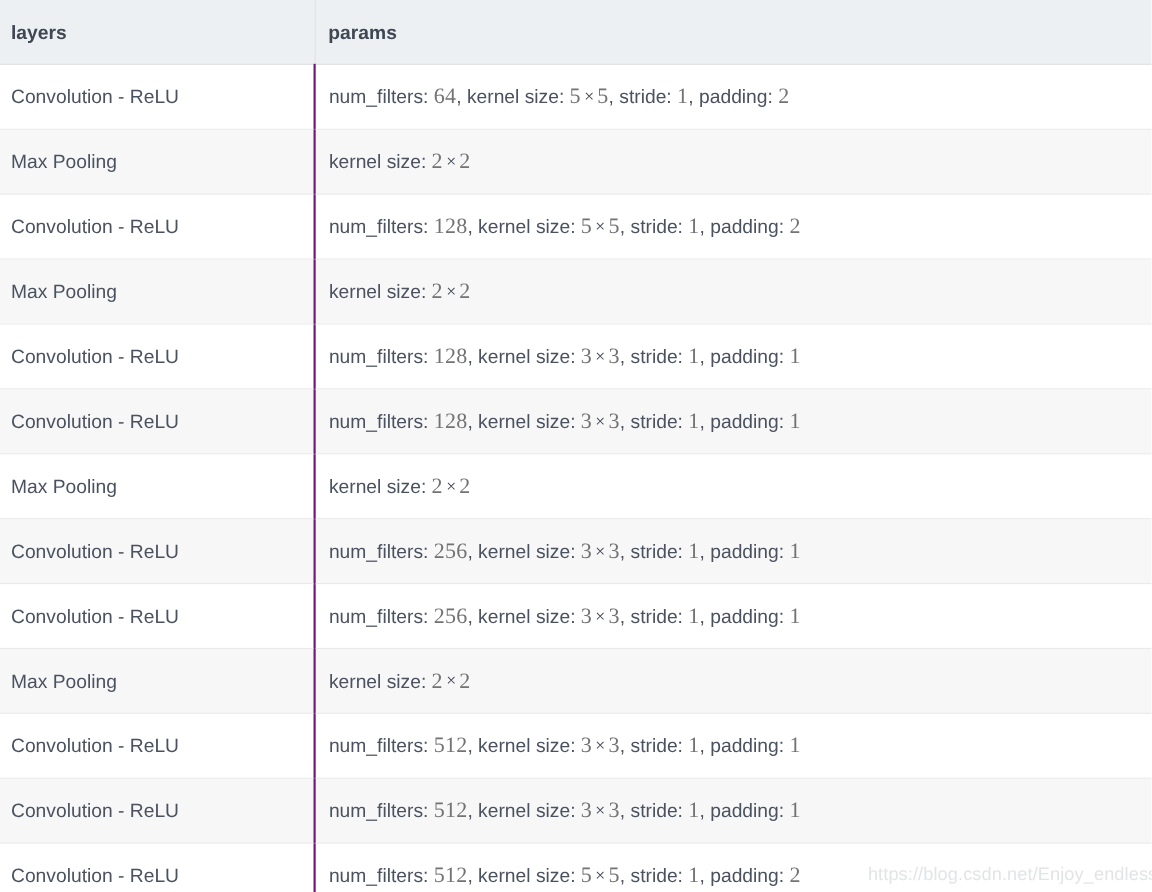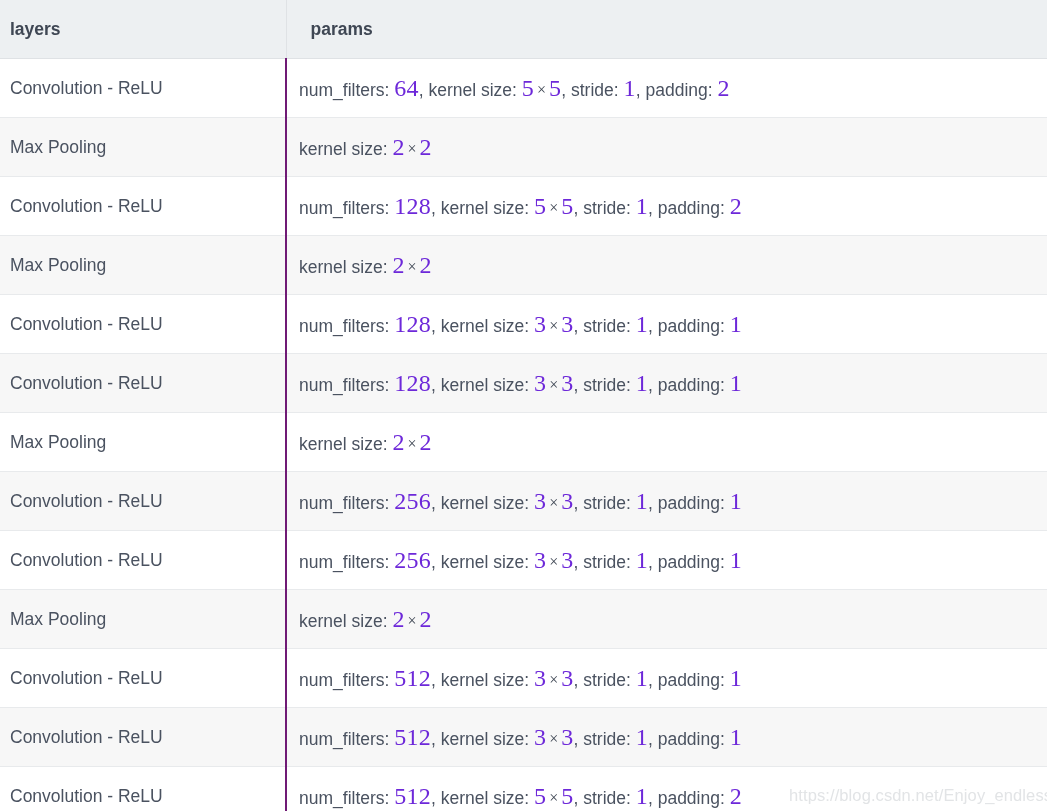--- a/index.html
+++ b/index.html
@@ -37,21 +37,21 @@
     color: #3f4754;
     height: 58px;
     padding: 0 0 0 10px;
     border-right: 1px solid #dfe2e5;
     border-bottom: 1px solid #dfe2e5;
     vertical-align: middle;
     white-space: nowrap;
   }
   table.layer-table thead th:last-child {
     border-right: none;
-    padding-left: 24px;
+    padding-left: 12px;
   }
 
   table.layer-table tbody td {
     height: 58px;
     padding: 0 0 0 10px;
     border-right: 2px solid #701a75;
     border-bottom: 1px solid #e8eaec;
     vertical-align: middle;
     white-space: nowrap;
     color: #4a5260;
@@ -65,22 +65,22 @@
   table.layer-table tbody tr.stripe td {
     background: #f7f7f7;
   }
   table.layer-table tbody tr.plain td {
     background: #ffffff;
   }
 
   
   .num {
     font-family: "Liberation Serif", "DejaVu Serif", serif;
-    font-size: 24px;
-    color: #6d28d9;
+    font-size: 20px;
+    color: #737373;
     letter-spacing: 0.2px;
   }
   .times {
     font-family: "Liberation Serif", "DejaVu Serif", serif;
     font-size: 16px;
     color: #3f4754;
     padding: 0 3px;
     position: relative;
     top: -1px;
   }

